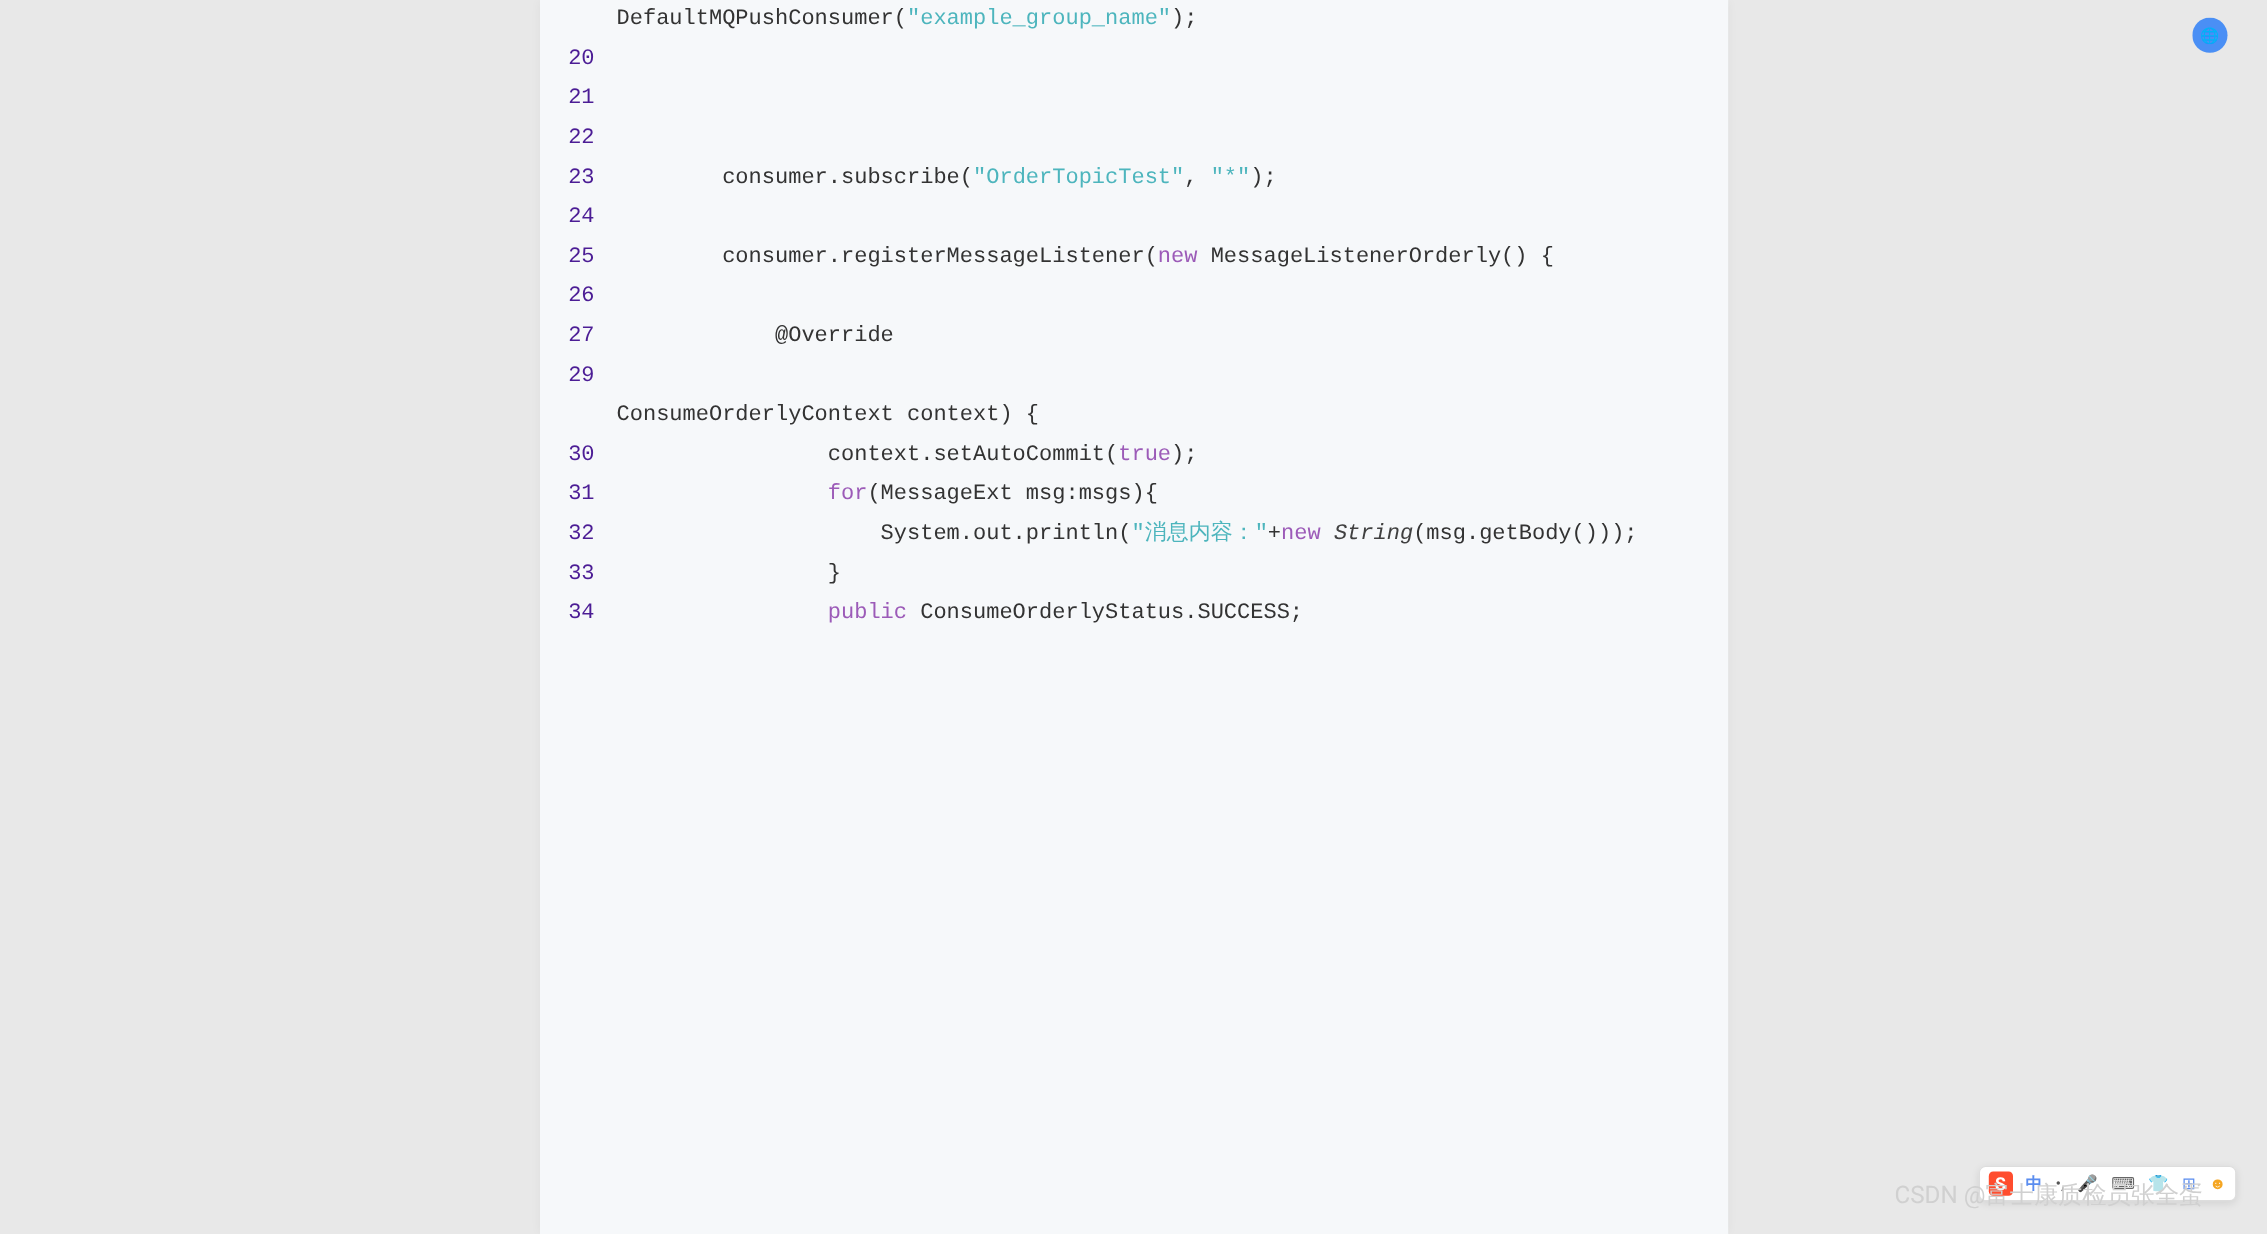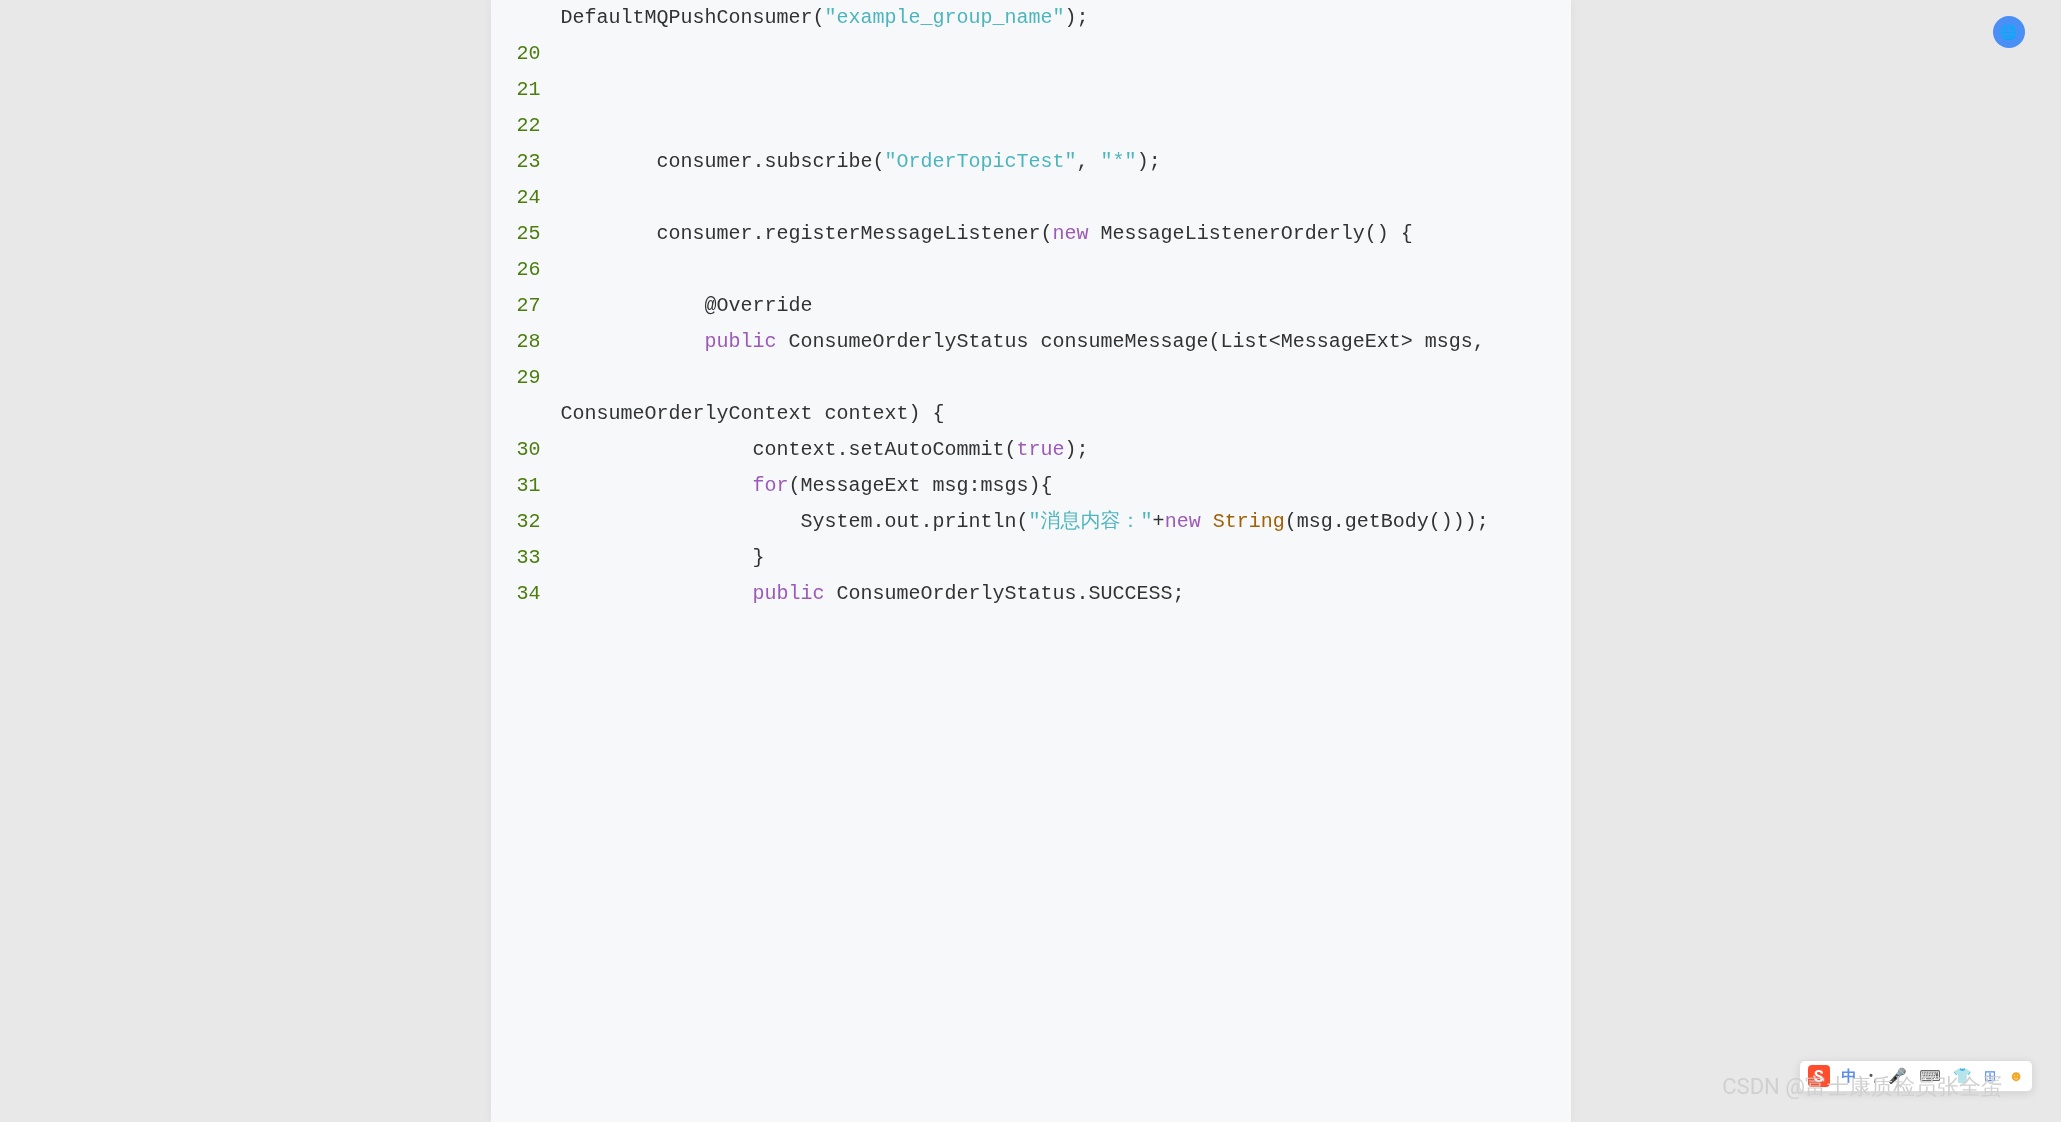--- a/index.html
+++ b/index.html
@@ -31,38 +31,38 @@
       font-size: 20px;
       line-height: 36px;
       height: 100%;
       overflow: hidden;
     }
     .code-line {
       display: flex;
       align-items: flex-start;
     }
     .line-number {
-      color: #4d7c0f;
+      color: #4c1d95;
       width: 50px;
       text-align: right;
       padding-right: 20px;
       flex-shrink: 0;
       user-select: none;
       font-size: 20px;
     }
     .code-content {
       flex: 1;
       white-space: pre-wrap;
       word-break: break-word;
       color: #333;
     }
     .str { color: #4db5bd; }
     .kw { color: #9c5bb8; }
     .annotation { color: #333; font-family: Liberation Mono, monospace; }
-    .cls { color: #a16207; }
+    .cls { color: #404040; font-style: italic; }
     .floating-btn {
       position: fixed;
       top: 16px;
       right: 36px;
       width: 32px;
       height: 32px;
       background: #4a8ff5;
       border-radius: 50%;
       display: flex;
       align-items: center;
@@ -151,24 +151,20 @@
           <span class="line-number">25</span>
           <span class="code-content"><span>        consumer.registerMessageListener(</span><span class="kw">new</span><span> MessageListenerOrderly() {</span></span>
         </div>
         <div class="code-line">
           <span class="line-number">26</span>
           <span class="code-content">&nbsp;</span>
         </div>
         <div class="code-line">
           <span class="line-number">27</span>
           <span class="code-content"><span class="annotation">            @Override</span></span>
-        </div>
-        <div class="code-line">
-          <span class="line-number">28</span>
-          <span class="code-content"><span>            </span><span class="kw">public</span><span> ConsumeOrderlyStatus consumeMessage(List&lt;MessageExt&gt; msgs,</span></span>
         </div>
         <div class="code-line">
           <span class="line-number">29</span>
           <span class="code-content">&nbsp;</span>
         </div>
         <div class="code-line">
           <span class="line-number"></span>
           <span class="code-content"><span>ConsumeOrderlyContext context) {</span></span>
         </div>
         <div class="code-line">

